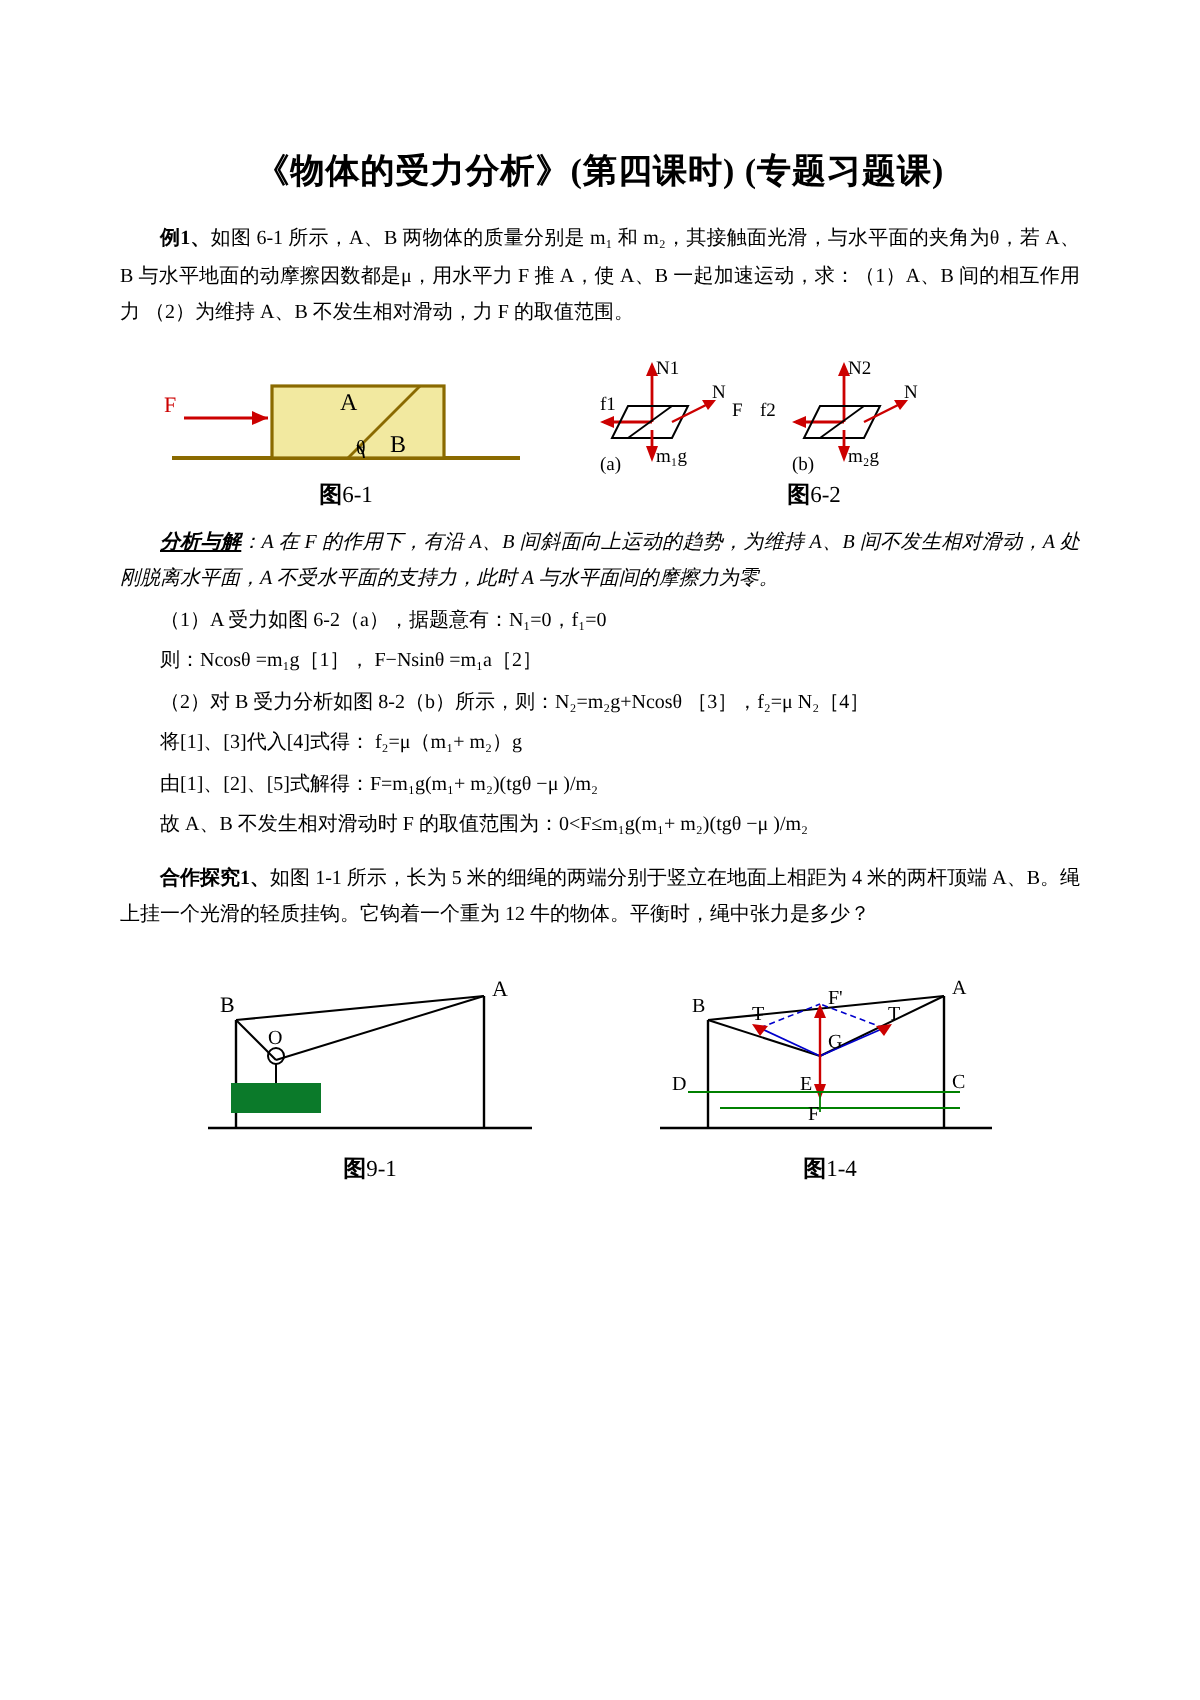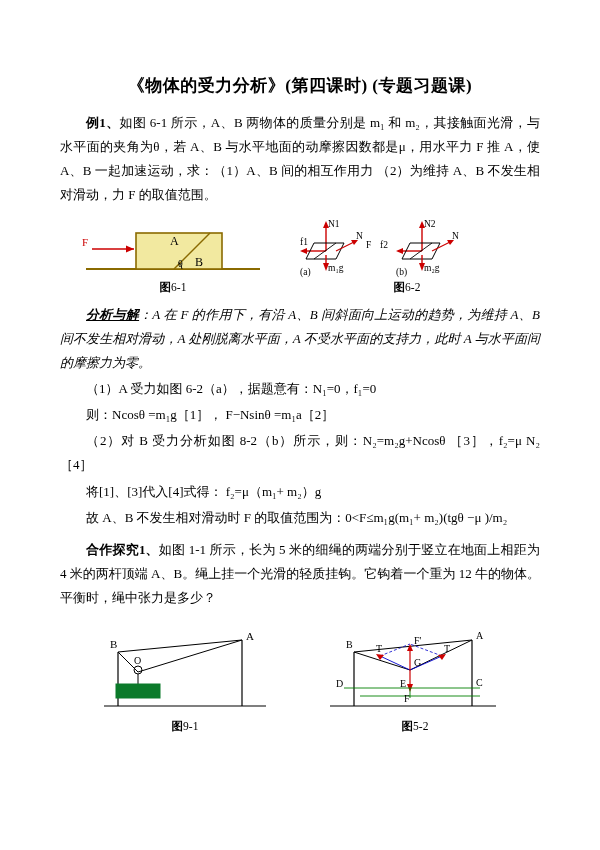--- a/index.html
+++ b/index.html
@@ -24,21 +24,21 @@
     padding: 56px 60px 40px 60px;
   }
   .title {
     text-align: center;
     font-weight: bold;
     font-size: 17px;
     letter-spacing: 0.5px;
     margin: 18px 0 14px 0;
   }
   .para {
-    font-size: 13px;
+    font-size: 10px;
     line-height: 1.85;
     text-align: justify;
     margin: 0 0 2px 0;
   }
   .indent2 { text-indent: 2em; }
   .lead {
     font-weight: bold;
   }
   .underline-bold {
     font-weight: bold;
@@ -149,20 +149,21 @@
     </div>
 
   </div>
 
   <p class="para indent2 blocktext"><span class="underline-bold">分析与解</span><span>：A 在 F 的作用下，有沿 A、B 间斜面向上运动的趋势，为维持 A、B 间不发生相对滑动，A 处刚脱离水平面，A 不受水平面的支持力，此时 A 与水平面间的摩擦力为零。</span></p>
 
   <p class="para indent2">（1）A 受力如图 6-2（a），据题意有：N₁=0，f₁=0</p>
   <p class="para indent2">则：Ncosθ =m₁g［1］，    F−Nsinθ =m₁a［2］</p>
   <p class="para indent2">（2）对 B 受力分析如图 8-2（b）所示，则：N₂=m₂g+Ncosθ ［3］，f₂=μ N₂［4］</p>
   <p class="para indent2">将[1]、[3]代入[4]式得：  f₂=μ（m₁+ m₂）g</p>
+  <p class="para indent2">由[1]、[2]、[5]式解得：F=m₁g(m₁+ m₂)(tgθ −μ )/m₂</p>
   <p class="para indent2">故 A、B 不发生相对滑动时 F 的取值范围为：0&lt;F≤m₁g(m₁+ m₂)(tgθ −μ )/m₂</p>
 
   <p class="para indent2" style="margin-top:8px"><span class="lead">合作探究1、</span><span>如图 1-1 所示，长为 5 米的细绳的两端分别于竖立在地面上相距为 4 米的两杆顶端 A、B。绳上挂一个光滑的轻质挂钩。它钩着一个重为 12 牛的物体。平衡时，绳中张力是多少？</span></p>
 
   <div class="figrow2">
 
     <div class="figwrap">
       <svg width="190" height="92" viewBox="0 0 190 92">
         <line x1="14" y1="80" x2="176" y2="80" stroke="#000" stroke-width="1.2"></line>
         <line x1="28" y1="26" x2="28" y2="80" stroke="#000" stroke-width="1.2"></line>
@@ -212,18 +213,18 @@
         <text x="156" y="13" font-family="Liberation Serif, serif" font-size="10">A</text>
         <text x="156" y="60" font-family="Liberation Serif, serif" font-size="10">C</text>
         <text x="16" y="61" font-family="Liberation Serif, serif" font-size="10">D</text>
         <text x="80" y="61" font-family="Liberation Serif, serif" font-size="10">E</text>
         <text x="84" y="76" font-family="Liberation Serif, serif" font-size="10">F</text>
         <text x="94" y="18" font-family="Liberation Serif, serif" font-size="10">F'</text>
         <text x="94" y="40" font-family="Liberation Serif, serif" font-size="10">G</text>
         <text x="56" y="26" font-family="Liberation Serif, serif" font-size="10">T</text>
         <text x="124" y="26" font-family="Liberation Serif, serif" font-size="10">T</text>
       </svg>
-      <div class="figcap"><span class="bold">图</span><span>5-2</span></div>
+      <div class="figcap"><span class="bold">图</span><span>1-4</span></div>
     </div>
 
   </div>
 
 </div>
 
 </body></html>

